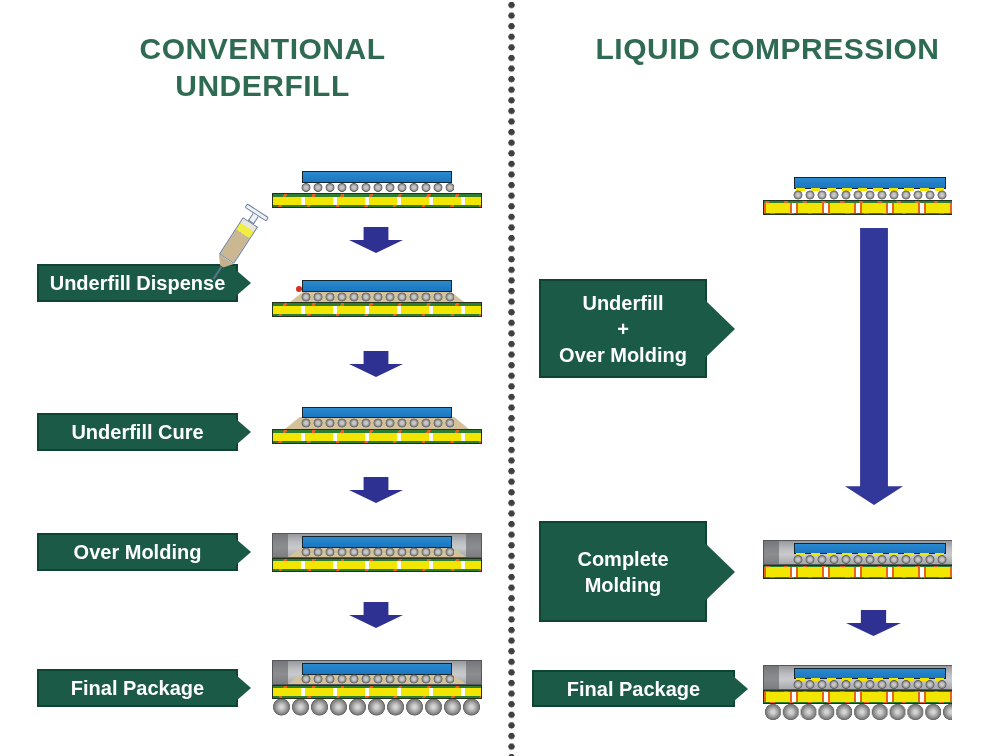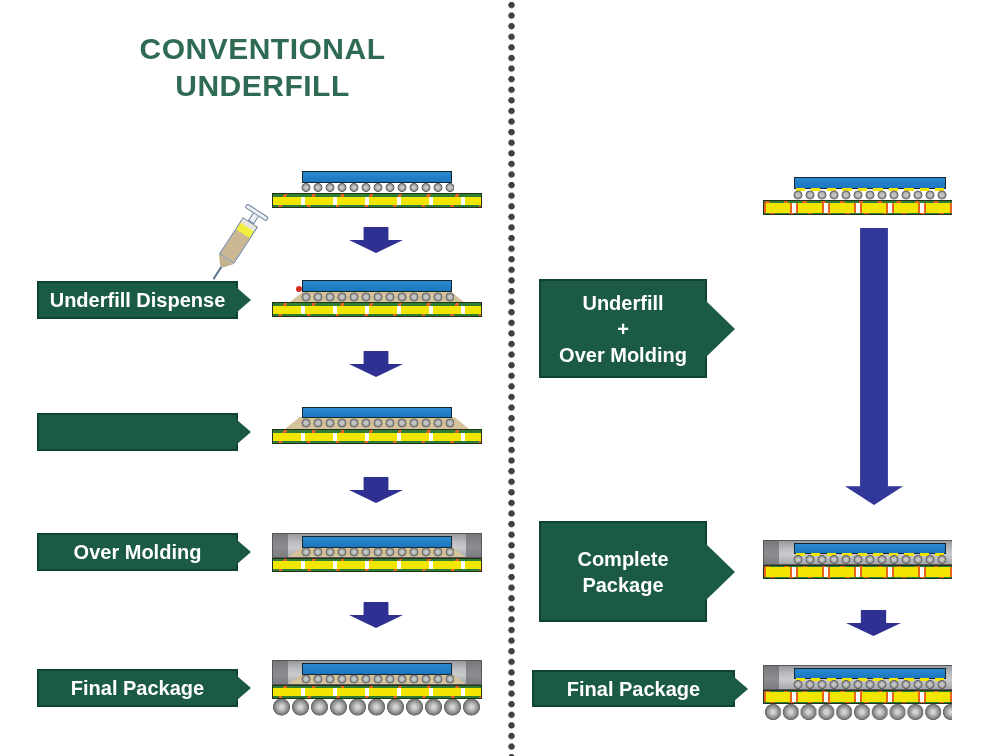--- a/index.html
+++ b/index.html
@@ -111,21 +111,21 @@
   </div>
 
   <div class="chip" style="left:272px;top:171px;width:210px;height:37px;">
     <div class="die" style="left:30px;top:0;width:150px;height:12px;"></div>
     <div class="bumps" style="left:28px;top:11px;width:154px;height:11px;"></div>
     <div class="substrate" style="left:0;top:22px;width:210px;height:15px;"></div>
   </div>
 
   <div class="arrow-down" style="left:349px;top:227px;width:54px;height:26px;"></div>
 
-  <div class="step-label" style="left:37px;top:281px;width:201px;height:38px;">
+  <div class="step-label" style="left:37px;top:264px;width:201px;height:38px;">
     <span>Underfill Dispense</span>
     <i class="tip tip-small"></i>
   </div>
   <div class="syringe">
     <div class="syr-rot">
       <div class="syr-flange"></div>
       <div class="syr-rod"></div>
       <div class="syr-barrel"></div>
       <div class="syr-taper"></div>
       <div class="syr-needle"></div>
@@ -135,20 +135,21 @@
   <div class="chip" style="left:272px;top:280px;width:210px;height:37px;">
     <div class="fillet" style="left:18px;top:11px;width:174px;height:11px;"></div>
     <div class="die" style="left:30px;top:0;width:150px;height:12px;"></div>
     <div class="bumps" style="left:28px;top:12px;width:154px;height:10px;"></div>
     <div class="substrate" style="left:0;top:22px;width:210px;height:15px;"></div>
   </div>
 
   <div class="arrow-down" style="left:349px;top:351px;width:54px;height:26px;"></div>
 
   <div class="step-label" style="left:37px;top:413px;width:201px;height:38px;">
+    <span>Underfill Cure</span>
     <i class="tip tip-small"></i>
   </div>
   <div class="chip" style="left:272px;top:407px;width:210px;height:37px;">
     <div class="fillet" style="left:13px;top:10px;width:184px;height:12px;"></div>
     <div class="die" style="left:30px;top:0;width:150px;height:11px;"></div>
     <div class="bumps" style="left:28px;top:11px;width:154px;height:10px;"></div>
     <div class="substrate" style="left:0;top:22px;width:210px;height:15px;"></div>
   </div>
 
   <div class="arrow-down" style="left:349px;top:477px;width:54px;height:26px;"></div>
@@ -174,41 +175,42 @@
   <div class="chip" style="left:272px;top:660px;width:210px;height:57px;">
     <div class="mold" style="left:0;top:0;width:210px;height:25px;"></div>
     <div class="fillet" style="left:16px;top:14px;width:178px;height:10px;"></div>
     <div class="die" style="left:30px;top:3px;width:150px;height:12px;"></div>
     <div class="bumps" style="left:28px;top:14px;width:154px;height:10px;"></div>
     <div class="substrate" style="left:0;top:25px;width:210px;height:14px;"></div>
     <div class="balls" style="left:1px;top:39px;width:209px;height:18px;"></div>
   </div>
 
   <div class="panel-title" style="left:540px;top:30px;width:455px;">
+    <span>LIQUID COMPRESSION</span>
   </div>
 
   <div class="chip" style="left:763px;top:177px;width:214px;height:38px;">
     <div class="die" style="left:31px;top:0;width:152px;height:12px;"></div>
     <div class="pad-dashes" style="left:33px;top:11px;width:148px;height:3px;"></div>
     <div class="bumps" style="left:29px;top:13px;width:156px;height:10px;"></div>
     <div class="substrate hot" style="left:0;top:23px;width:214px;height:15px;"></div>
   </div>
 
   <div class="arrow-long" style="left:845px;top:228px;width:58px;height:277px;"></div>
 
   <div class="step-label" style="left:539px;top:279px;width:168px;height:99px;">
     <span>Underfill</span>
     <span>+</span>
     <span>Over Molding</span>
     <i class="tip tip-large"></i>
   </div>
 
   <div class="step-label" style="left:539px;top:521px;width:168px;height:101px;">
     <span>Complete</span>
-    <span>Package</span>
+    <span>Molding</span>
     <i class="tip tip-large"></i>
   </div>
   <div class="chip" style="left:763px;top:540px;width:214px;height:39px;">
     <div class="mold" style="left:0;top:0;width:214px;height:25px;"></div>
     <div class="die" style="left:31px;top:3px;width:152px;height:11px;"></div>
     <div class="pad-dashes" style="left:33px;top:13px;width:148px;height:3px;"></div>
     <div class="bumps" style="left:29px;top:15px;width:156px;height:9px;"></div>
     <div class="substrate hot" style="left:0;top:25px;width:214px;height:14px;"></div>
   </div>
 

